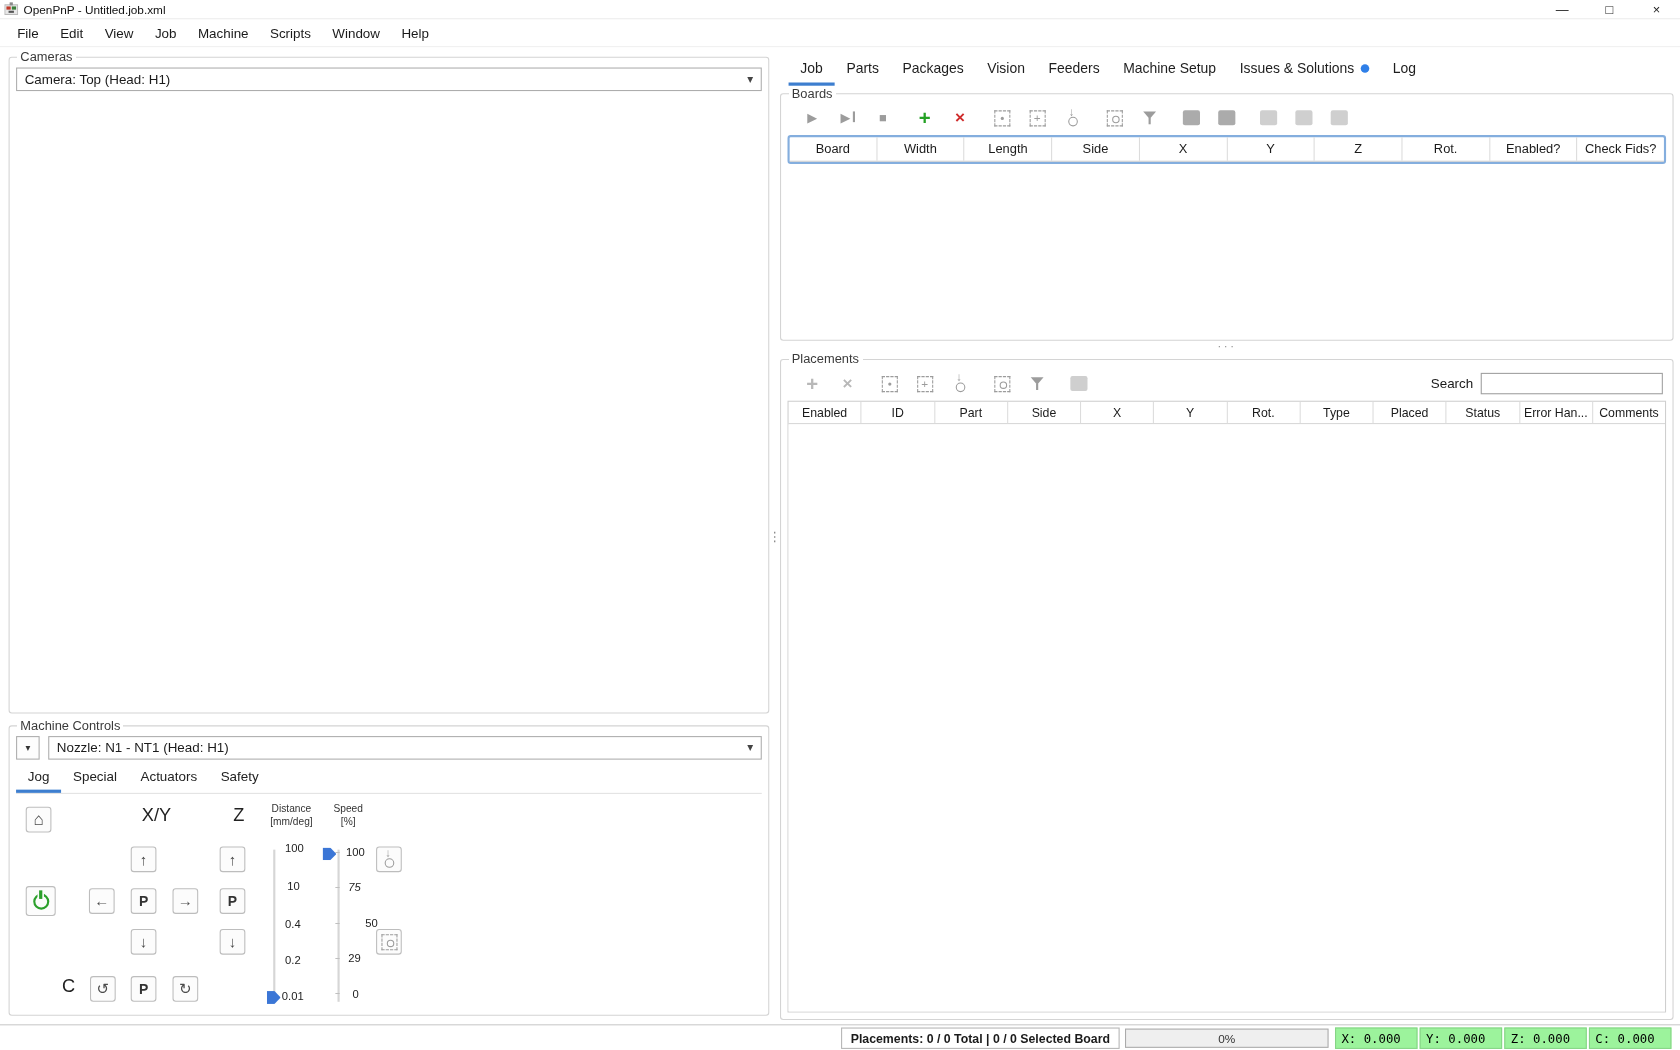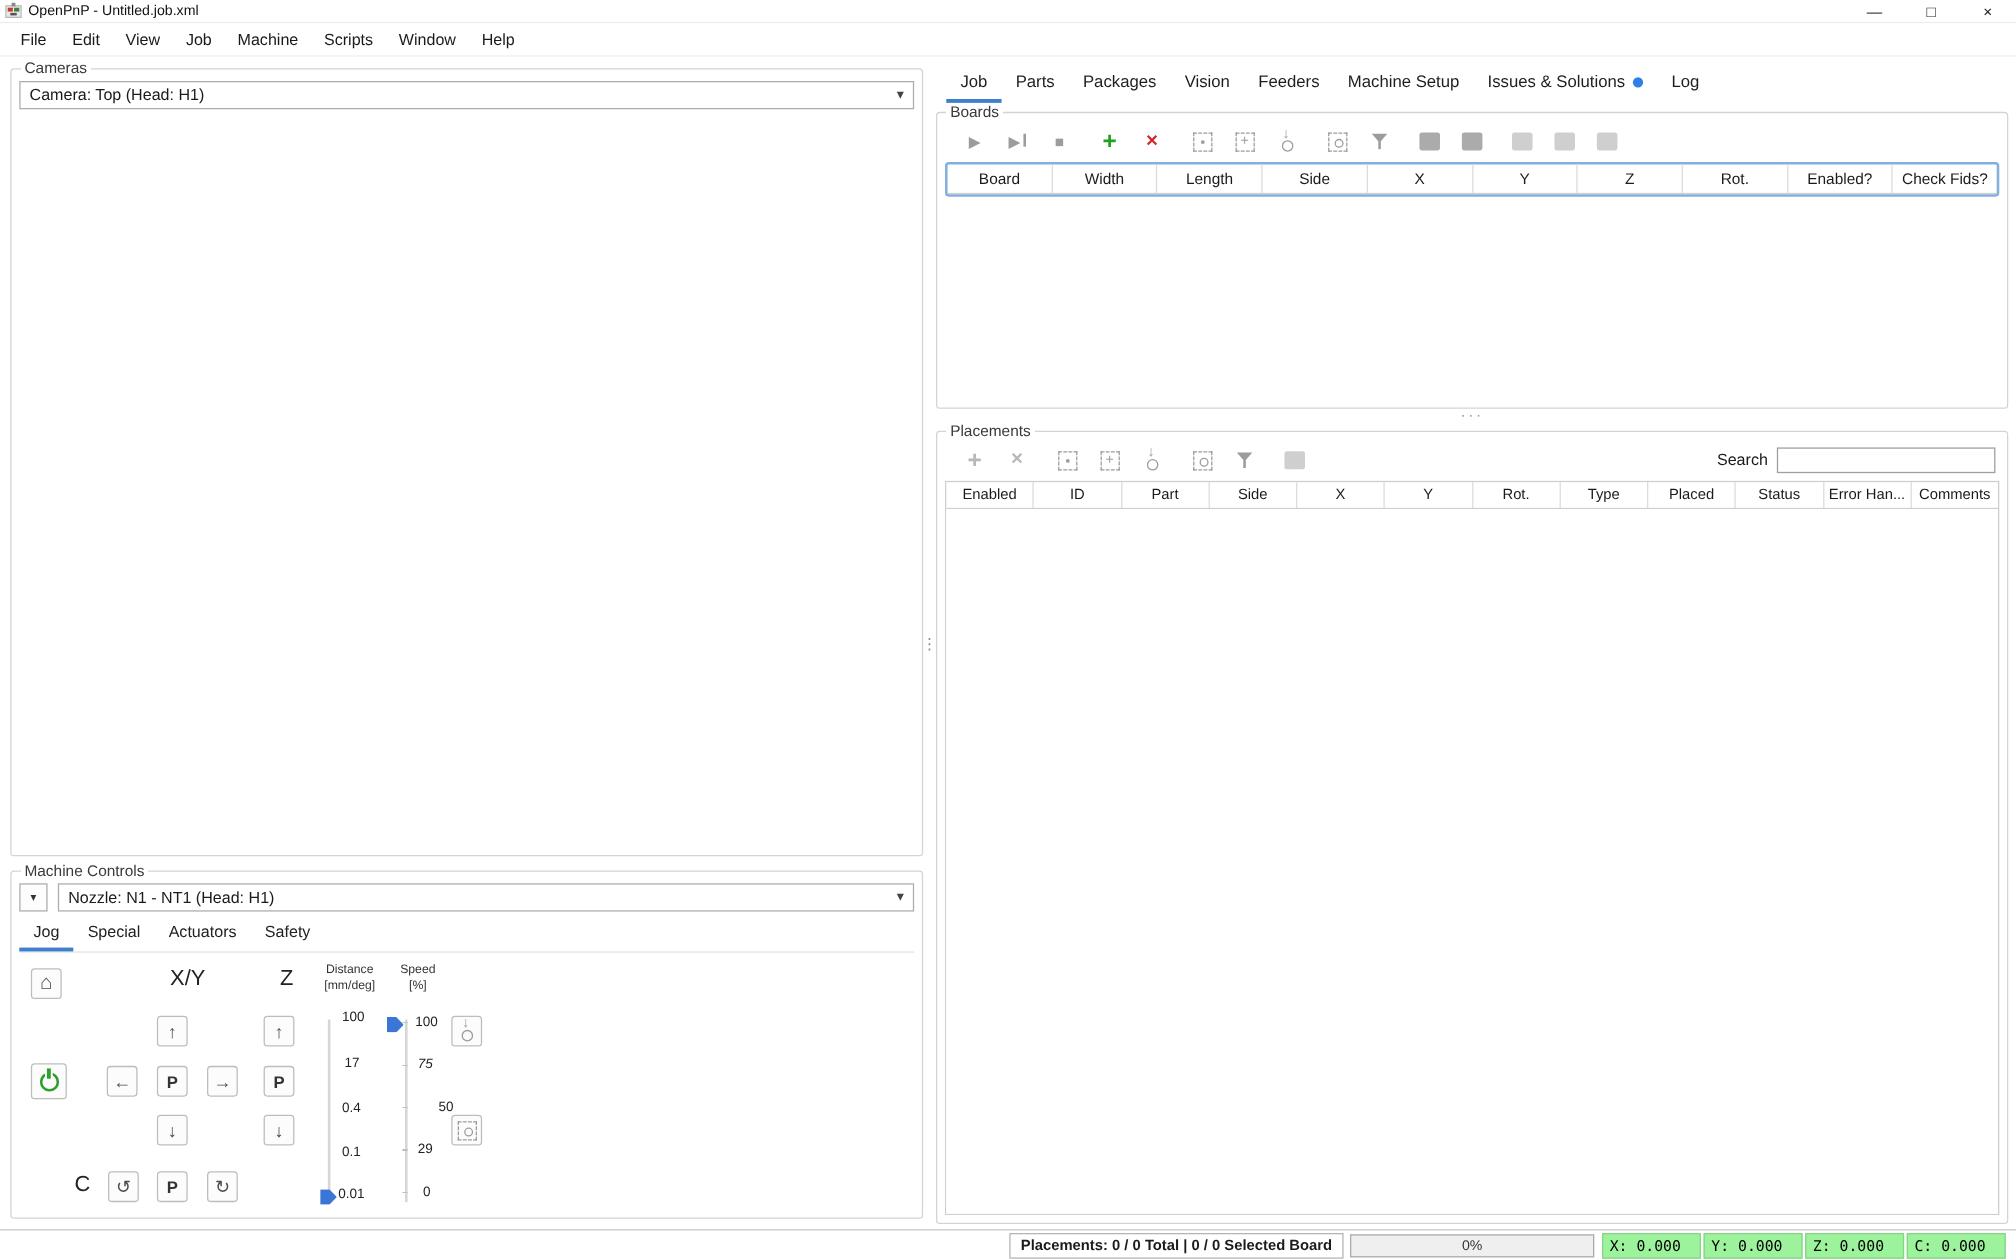--- a/index.html
+++ b/index.html
@@ -277,23 +277,23 @@
               <span>P</span>
             </div>
           <div class="jogbtn" style="left:145px;top:168px;">
               <span>↻</span>
             </div>
 
           <div class="vslider" style="left:232px;top:42px;width:56px;height:158px;">
             <div class="vtrack" style="left:7px;top:8px;height:142px;"></div>
             <div class="vhandle" style="top:140px;"></div>
             <div class="vtick" style="left:18px;top:0px;">100</div>
-            <div class="vtick" style="left:20px;top:36px;">17</div>
+            <div class="vtick" style="left:20px;top:36px;">10</div>
             <div class="vtick" style="left:18px;top:71px;">0.4</div>
-            <div class="vtick" style="left:18px;top:105px;">0.1</div>
+            <div class="vtick" style="left:18px;top:105px;">0.2</div>
             <div class="vtick" style="left:15px;top:138px;">0.01</div>
           </div>
 
           <div class="vslider" style="left:284px;top:42px;width:50px;height:158px;">
             <div class="vtrack" style="left:15px;top:8px;height:142px;"></div>
             <div class="vticks" style="left:13px;top:10px;height:136px;"></div>
             <div class="vhandle" style="top:6px;"></div>
             <div class="vtick" style="left:23px;top:4px;">100</div>
             <div class="vtick" style="left:25px;top:37px;font-style:italic;">75</div>
             <div class="vtick" style="left:41px;top:70px;">50</div>

